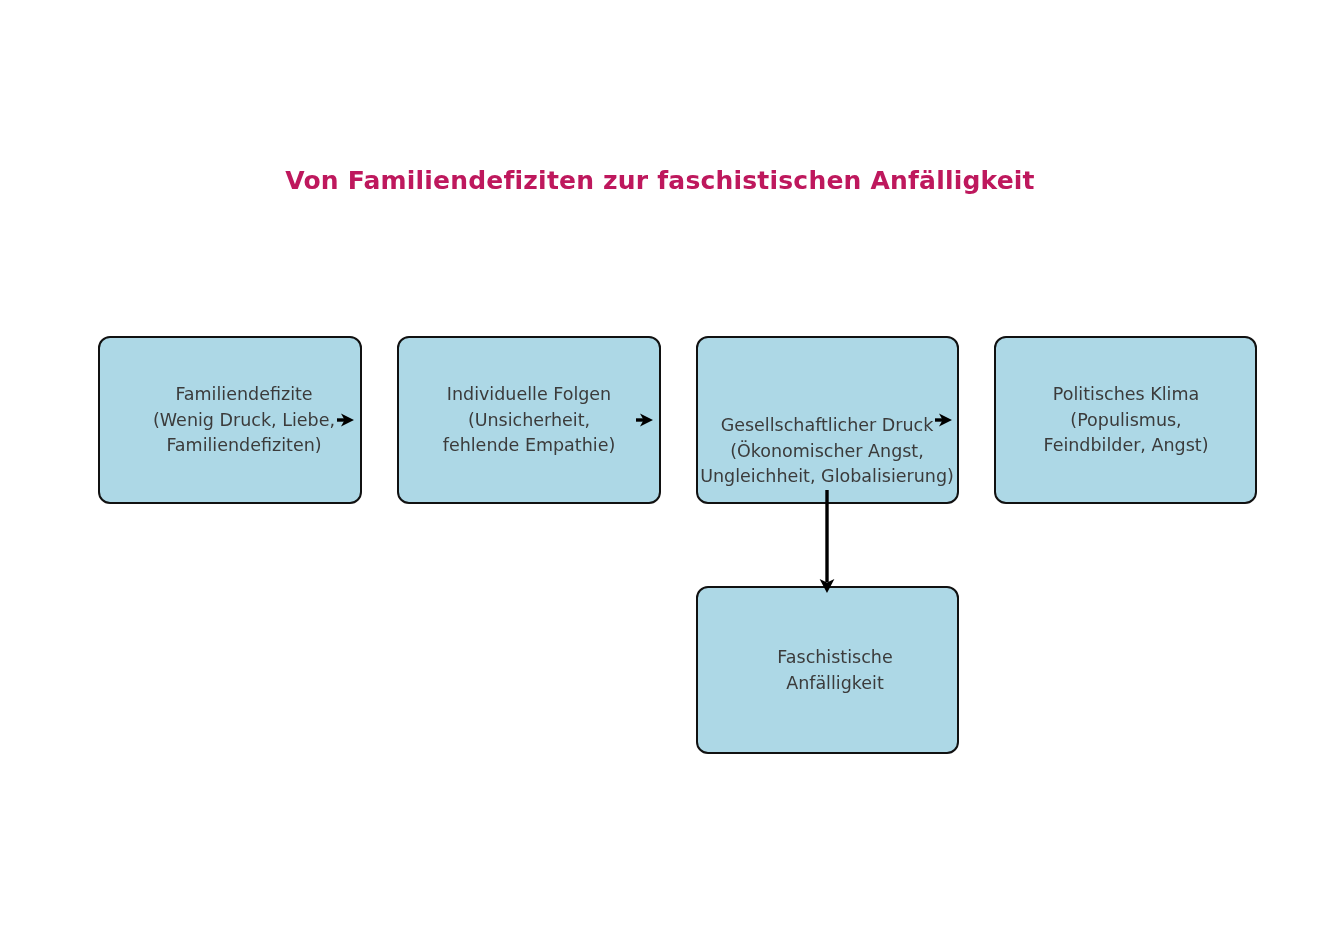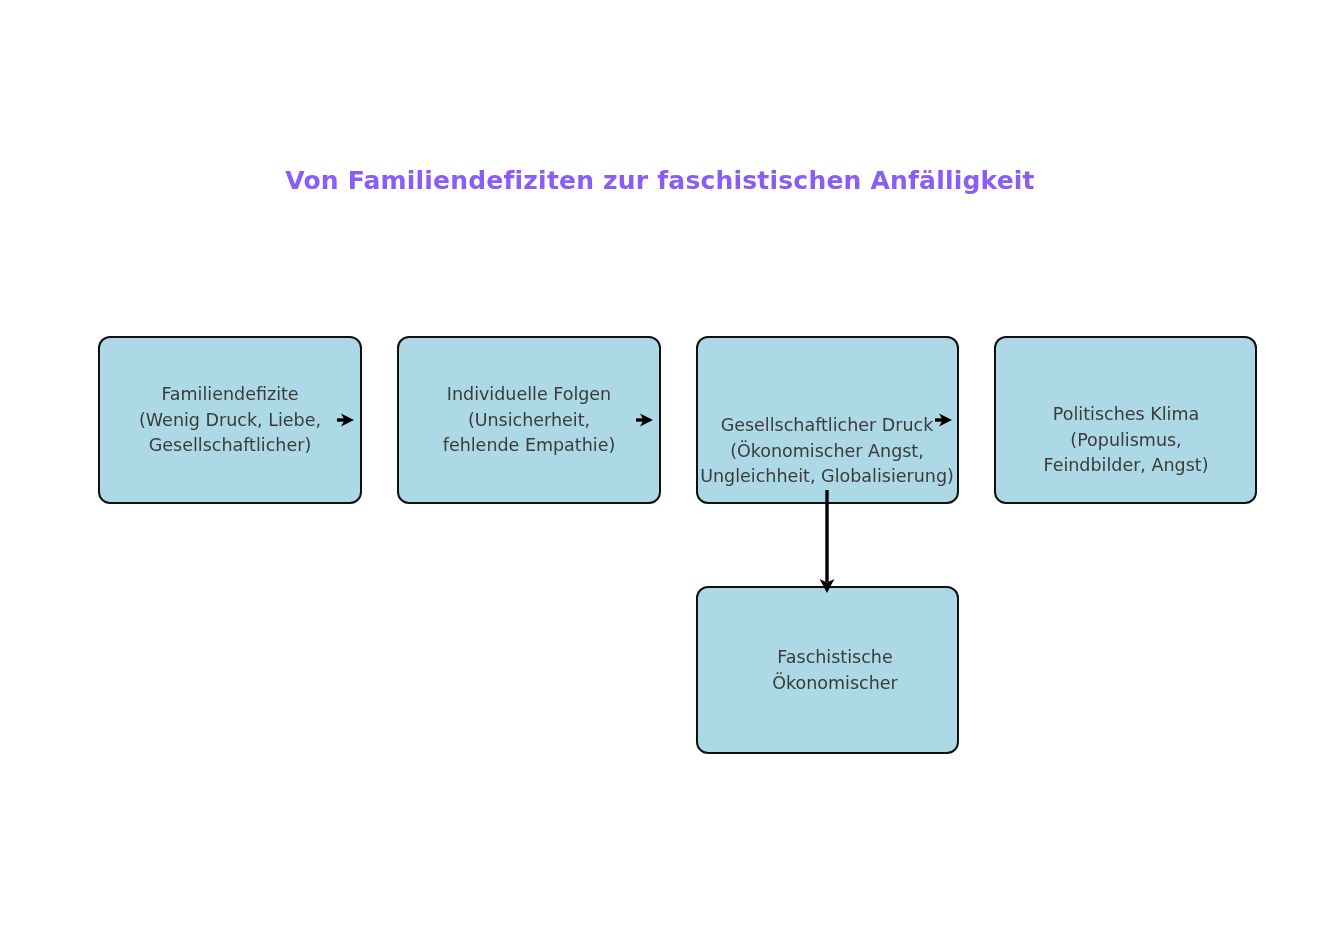--- a/index.html
+++ b/index.html
@@ -22,21 +22,21 @@
   
   .diagram-title {
     position: absolute;
     left: 0;
     top: 166px;
     width: 1320px;
     text-align: center;
     font-family: "DejaVu Sans", "Liberation Sans", sans-serif;
     font-size: 25px;
     font-weight: bold;
-    color: #8b5cf6;
+    color: #be185d;
     letter-spacing: 0.2px;
     white-space: nowrap;
   }
 
   
   .node {
     position: absolute;
     box-sizing: border-box;
     background: #add8e6;
     border: 2.5px solid #111111;
@@ -89,51 +89,51 @@
   }
 </style>
 </head>
 <body>
 
 <div id="canvas">
 
   <div class="diagram-title">Von Familiendefiziten zur faschistischen Anfälligkeit</div>
 
   <div class="node" id="node-0"></div>
-  <div class="node-label" style="left:230px; top:420px; transform:translate(-50%,-50%);">
+  <div class="node-label" style="left:244px; top:420px; transform:translate(-50%,-50%);">
     <div>Familiendefizite</div>
     <div>(Wenig Druck, Liebe,</div>
-    <div>Gesellschaftlicher)</div>
+    <div>Familiendefiziten)</div>
   </div>
 
   <div class="node" id="node-1"></div>
   <div class="node-label" style="left:529px; top:420px; transform:translate(-50%,-50%);">
     <div>Individuelle Folgen</div>
     <div>(Unsicherheit,</div>
     <div>fehlende Empathie)</div>
   </div>
 
   <div class="node" id="node-2"></div>
   <div class="node-label" style="left:827px; top:420px; transform:translate(-50%,-50%);margin-top:31px;">
     <div>Gesellschaftlicher Druck</div>
     <div>(Ökonomischer Angst,</div>
     <div>Ungleichheit, Globalisierung)</div>
   </div>
 
   <div class="node" id="node-3"></div>
-  <div class="node-label" style="left:1126px; top:420px; transform:translate(-50%,-50%);margin-top:20px;">
+  <div class="node-label" style="left:1126px; top:420px; transform:translate(-50%,-50%);">
     <div>Politisches Klima</div>
     <div>(Populismus,</div>
     <div>Feindbilder, Angst)</div>
   </div>
 
   <div class="node" id="node-4"></div>
   <div class="node-label" style="left:827px; top:670px; transform:translate(-50%,-50%);margin-left:8px;">
     <div>Faschistische</div>
-    <div>Ökonomischer</div>
+    <div>Anfälligkeit</div>
   </div>
 
   <svg class="arrow-h" id="arrow-0" viewBox="0 0 22 22">
     <path d="M1 11 L10 11" stroke="#000000" stroke-width="3.4" stroke-linecap="butt" fill="none"></path>
     <path d="M5 4.4 L18 11 L5 17.6 L8.6 11 Z" fill="#000000"></path>
   </svg>
 
   <svg class="arrow-h" id="arrow-1" viewBox="0 0 22 22">
     <path d="M1 11 L10 11" stroke="#000000" stroke-width="3.4" stroke-linecap="butt" fill="none"></path>
     <path d="M5 4.4 L18 11 L5 17.6 L8.6 11 Z" fill="#000000"></path>

